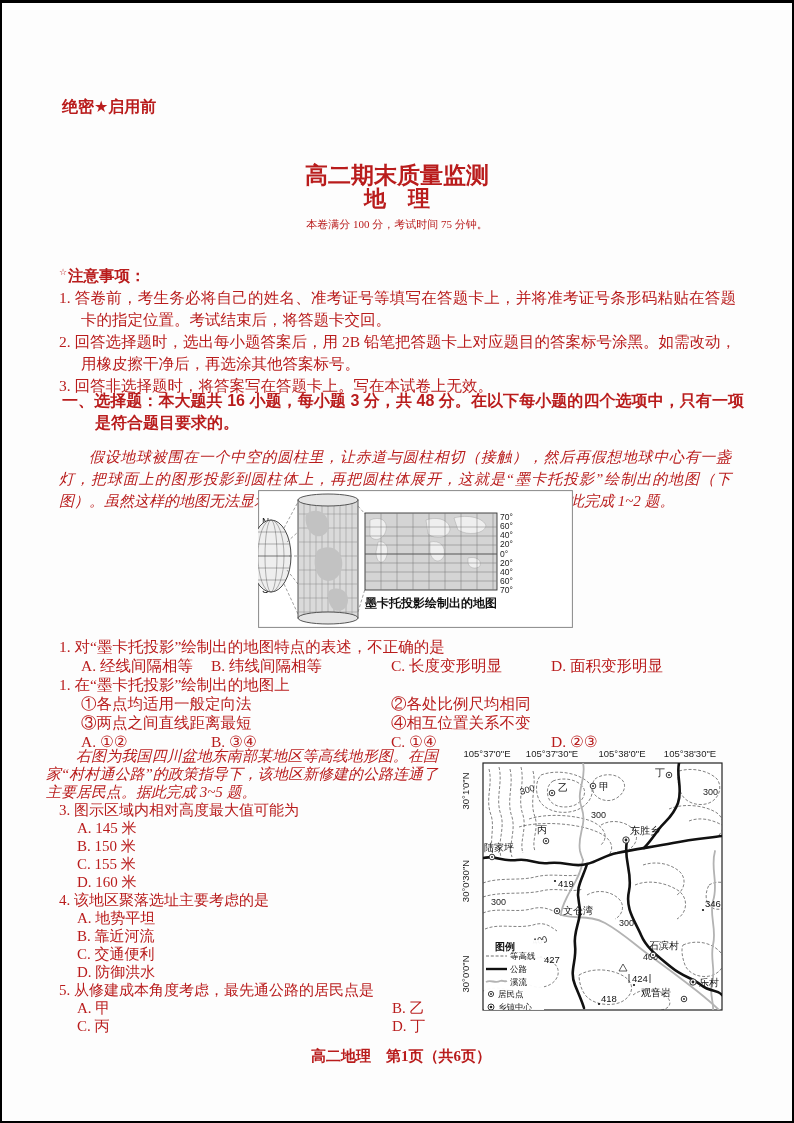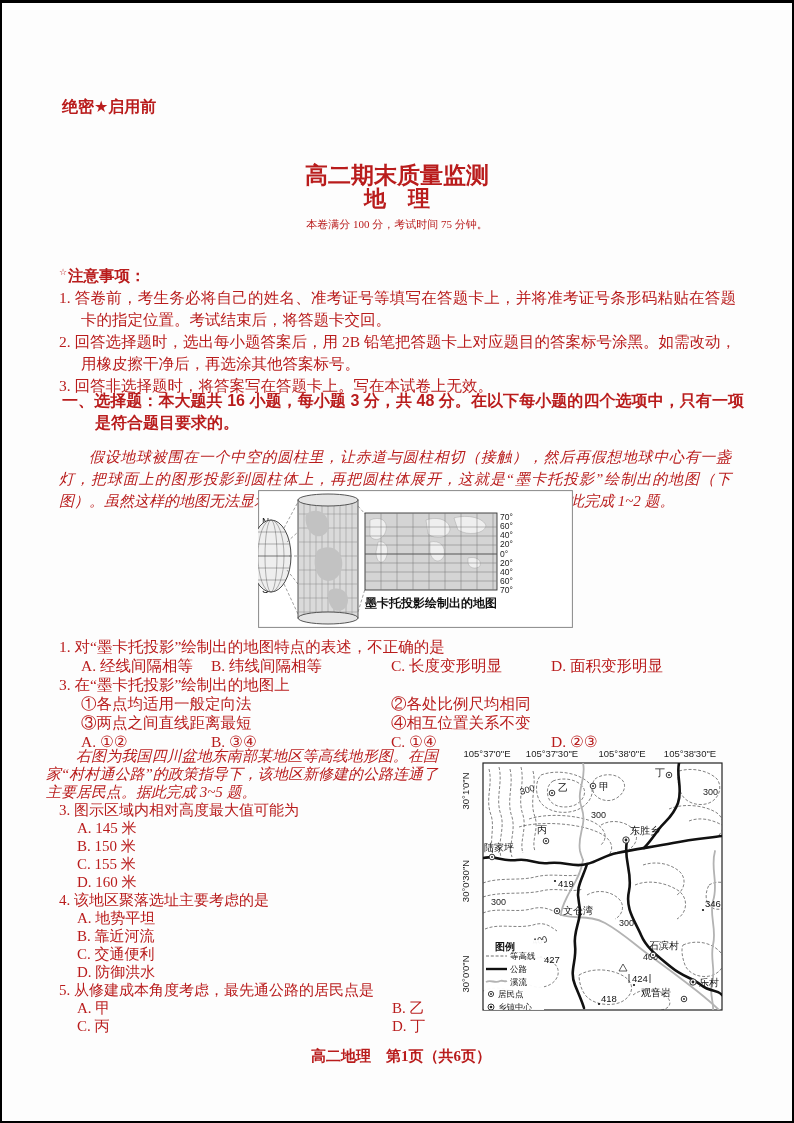--- a/index.html
+++ b/index.html
@@ -152,21 +152,21 @@
   </div>
 
   <div class="qblock q1">
     <div>1. 对“墨卡托投影”绘制出的地图特点的表述，不正确的是</div>
     <div class="optrow">
       <span class="w1">A. 经线间隔相等</span><span class="w2">B. 纬线间隔相等</span><span class="w3">C. 长度变形明显</span><span>D. 面积变形明显</span>
     </div>
   </div>
 
   <div class="qblock q2">
-    <div>3. 在“墨卡托投影”绘制出的地图上</div>
+    <div>1. 在“墨卡托投影”绘制出的地图上</div>
     <div class="optrow">
       <span class="wS">①各点均适用一般定向法</span><span>②各处比例尺均相同</span>
     </div>
     <div class="optrow">
       <span class="wS">③两点之间直线距离最短</span><span>④相互位置关系不变</span>
     </div>
     <div class="optrow">
       <span class="w1">A. ①②</span><span class="w2">B. ③④</span><span class="w3">C. ①④</span><span>D. ②③</span>
     </div>
   </div>

